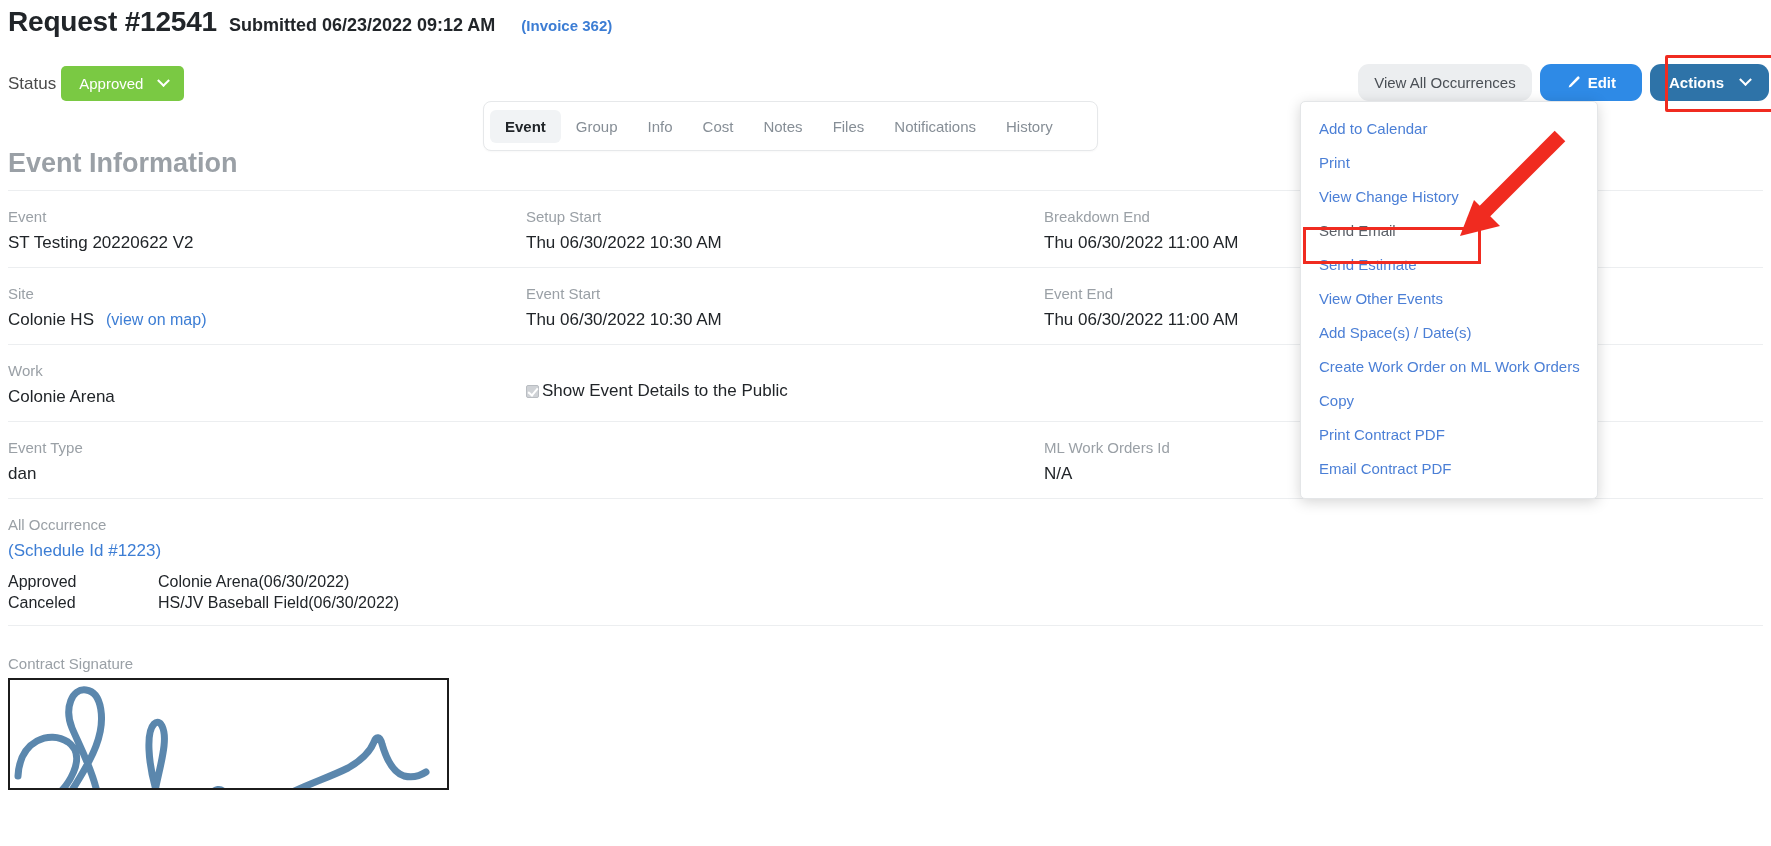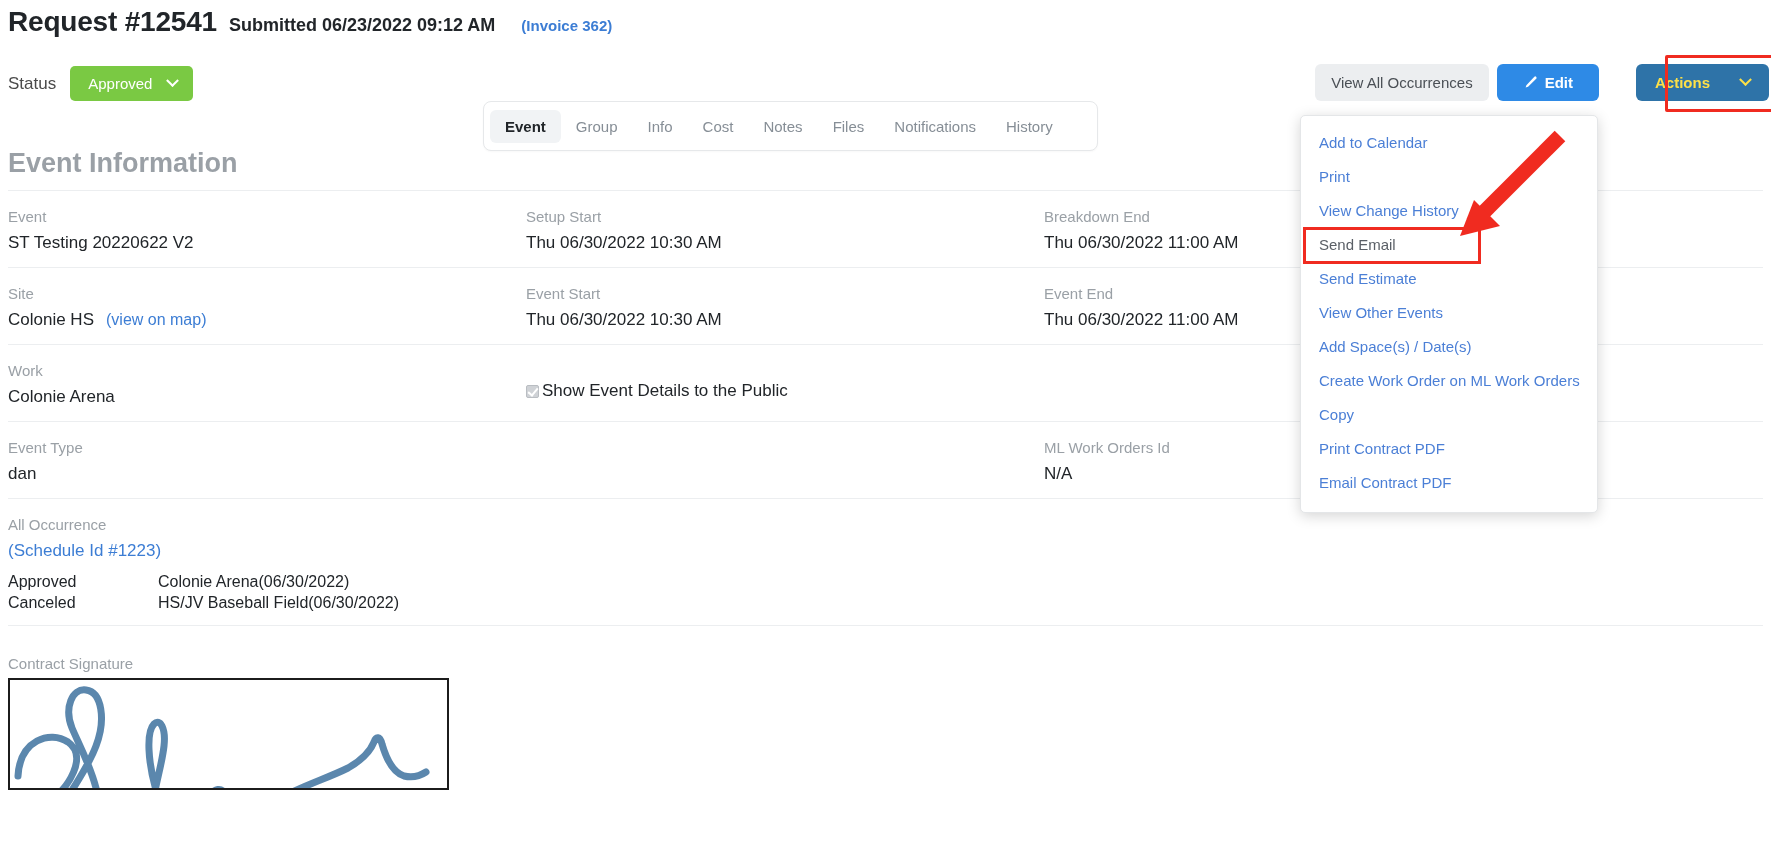--- a/index.html
+++ b/index.html
@@ -47,21 +47,21 @@
     cursor: pointer;
   }
 
   
   .status-row {
     position: absolute;
     left: 8px;
     top: 66px;
     display: flex;
     align-items: center;
-    gap: 14px;
+    gap: 5px;
   }
   .status-label {
     font-size: 17px;
     color: #4a4a4a;
   }
   .status-badge {
     background: #7ac943;
     color: #ffffff;
     border-radius: 5px;
     padding: 9px 16px 9px 18px;
@@ -86,21 +86,21 @@
   .topright {
     position: absolute;
     right: 2px;
     top: 64px;
     display: flex;
     align-items: center;
     gap: 8px;
   }
   .btn {
     border: none;
-    border-radius: 6px;
+    border-radius: 11px;
     font-size: 15px;
     font-family: inherit;
     cursor: pointer;
     display: inline-flex;
     align-items: center;
     justify-content: center;
     white-space: nowrap;
   }
   .btn-light {
     background: #eceef0;
@@ -109,25 +109,24 @@
   }
   .btn-primary {
     background: #2e8ae6;
     color: #ffffff;
     padding: 10px 26px;
     gap: 7px;
     font-weight: bold;
   }
   .btn-actions {
     background: #2e73a8;
-    color: #fde047;
+    color: #ffffff;
     padding: 10px 19px;
-    gap: 31px;
-    font-weight: bold;
-    margin-left: 29px;
+    gap: 17px;
+    font-weight: bold;
   }
   .pencil-icon { display:inline-block; width:15px; height:15px; }
   .highlight-box-actions {
     position: absolute;
     right: -5px;
     top: 55px;
     width: 111px;
     height: 57px;
     border: 3px solid #f02b20;
     border-radius: 2px;
@@ -259,21 +258,21 @@
     height: 112px;
     border: 2px solid #1c1c1c;
     background: #ffffff;
     overflow: hidden;
   }
 
   
   .dropdown {
     position: absolute;
     left: 1300px;
-    top: 115px;
+    top: 101px;
     width: 298px;
     background: #ffffff;
     border: 1px solid #e4e6e8;
     border-radius: 5px;
     box-shadow: 0 3px 14px rgba(0,0,0,0.17);
     padding: 10px 0 12px 0;
     z-index: 30;
   }
   .menu-item {
     font-size: 15px;

